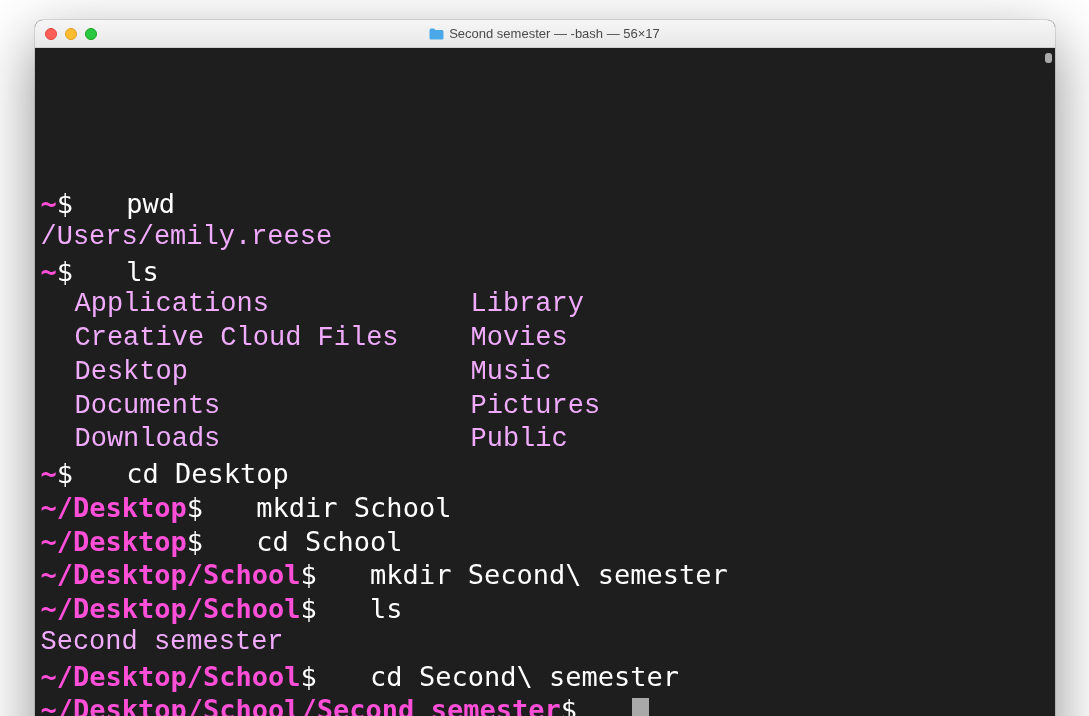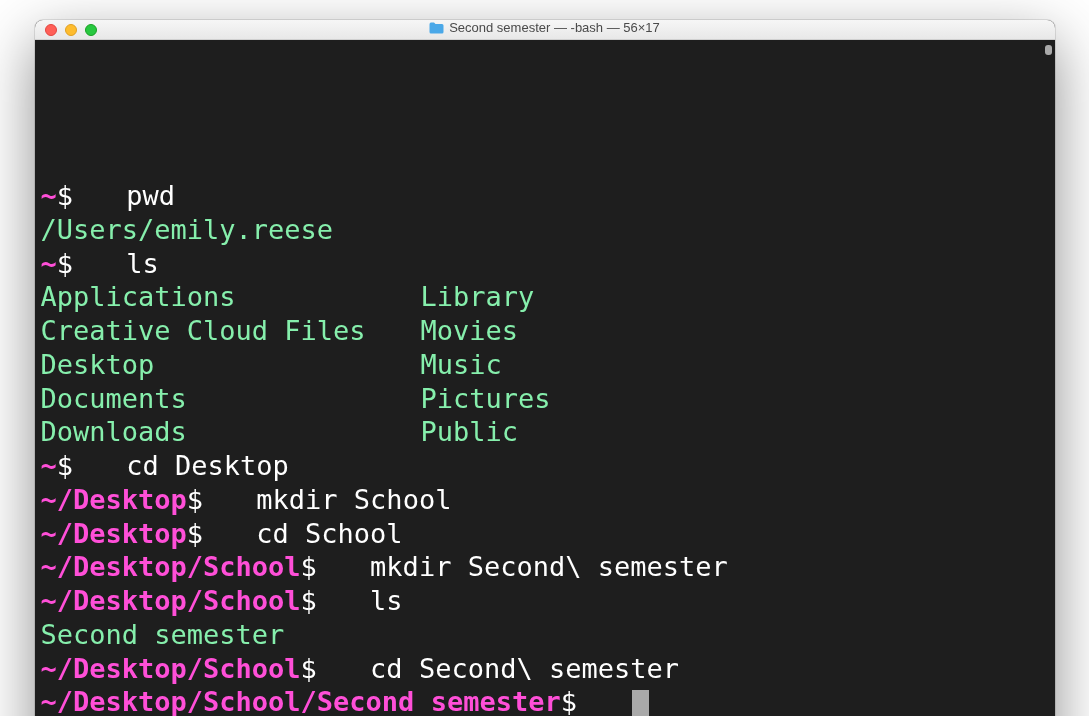--- a/index.html
+++ b/index.html
@@ -16,26 +16,27 @@
       padding: 20px;
     }
     .window {
       width: 1020px;
       border-radius: 8px;
       overflow: hidden;
       box-shadow: 0 20px 60px rgba(0,0,0,0.45), 0 0 0 1px rgba(0,0,0,0.1);
       background: #1e1e1e;
     }
     .titlebar {
-      height: 20px;
+      height: 28px;
       background: linear-gradient(to bottom, #f6f6f6, #e8e8e8);
       border-bottom: 1px solid #d0d0d0;
       display: flex;
+      align-items: center;
       position: relative;
-      padding: 0 10px;
+      padding: 8px 10px;
     }
     .traffic-lights {
       display: flex;
       gap: 8px;
       align-items: center;
     }
     .traffic-light {
       width: 12px;
       height: 12px;
       border-radius: 50%;
@@ -80,33 +81,34 @@
       top: 5px;
       width: 7px;
       height: 10px;
       background: #aaa;
       border-radius: 3px;
     }
     .line { display: block; }
     .prompt-path { color: #ff4fd8; font-weight: bold; }
     .prompt-dollar { color: #ffffff; }
     .cmd { color: #ffffff; margin-left: 37px; }
-    .output { color: #86efac; }
+    .output { color: #f0abfc; font-family: Liberation Mono, monospace; }
     .cursor {
       display: inline-block;
       width: 17px;
       height: 27px;
       background: #a9a9a9;
       vertical-align: text-bottom;
       margin-left: 2px;
     }
     .ls-table {
       display: grid;
       grid-template-columns: 380px auto;
-      column-gap: 0;
+      column-gap: 16px;
+      margin-left: 34px;
     }
   </style>
 </head>
 <body>
 
 <div class="window">
   <div class="titlebar">
     <div class="traffic-lights">
       <div class="traffic-light tl-close"></div>
       <div class="traffic-light tl-min"></div>

